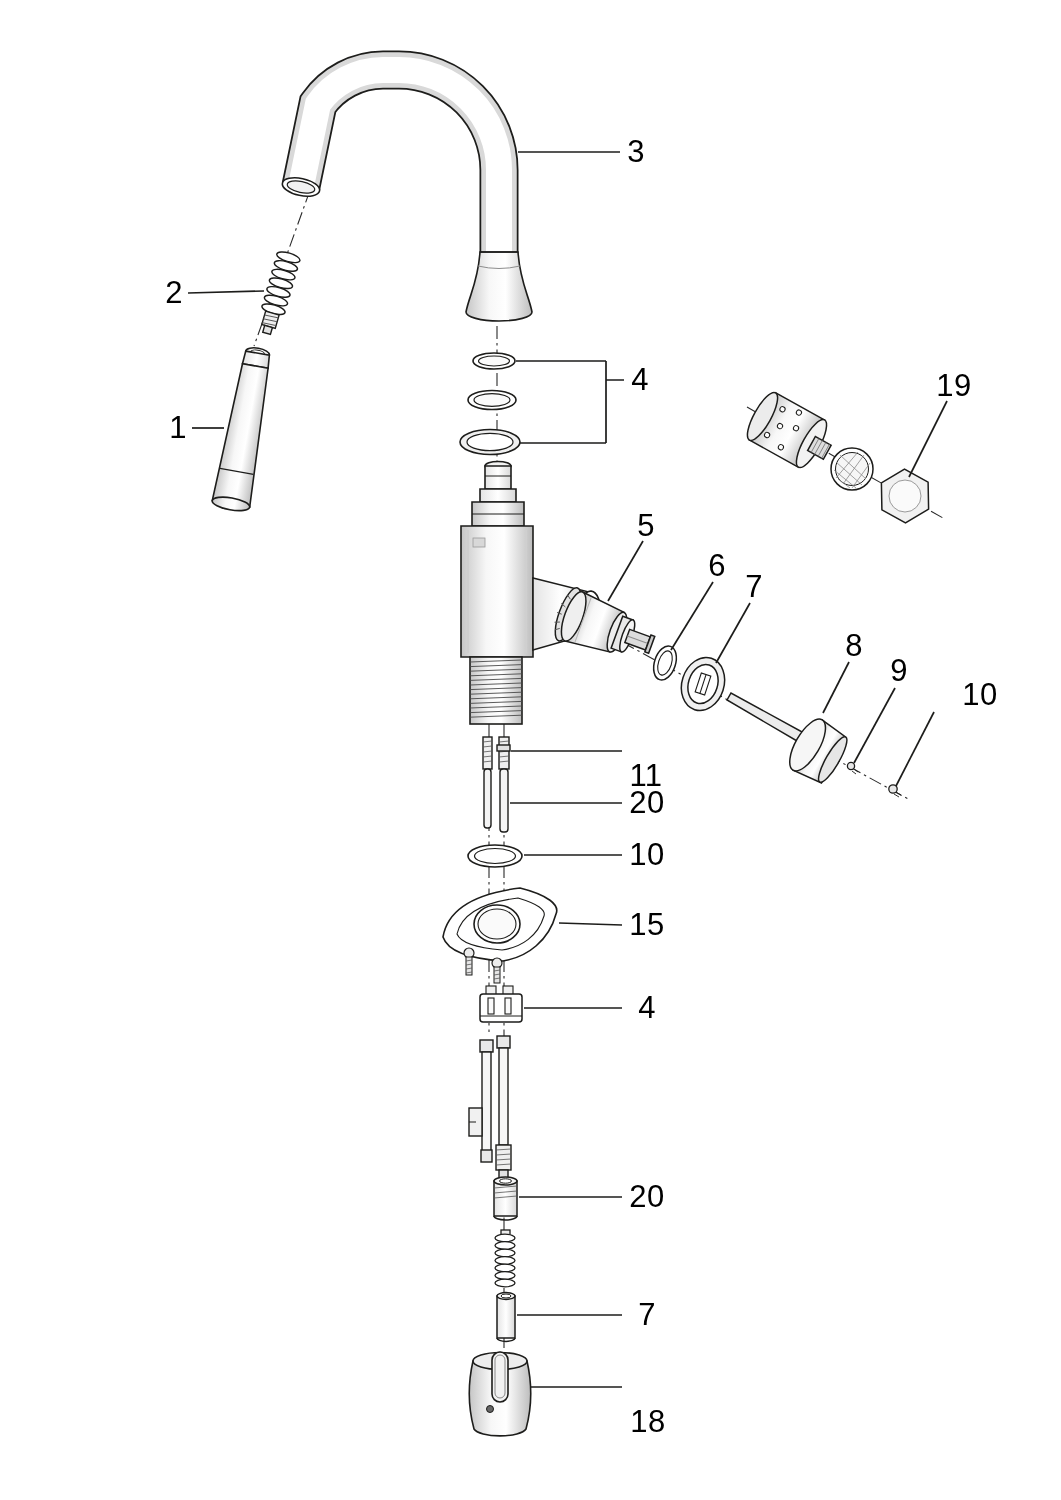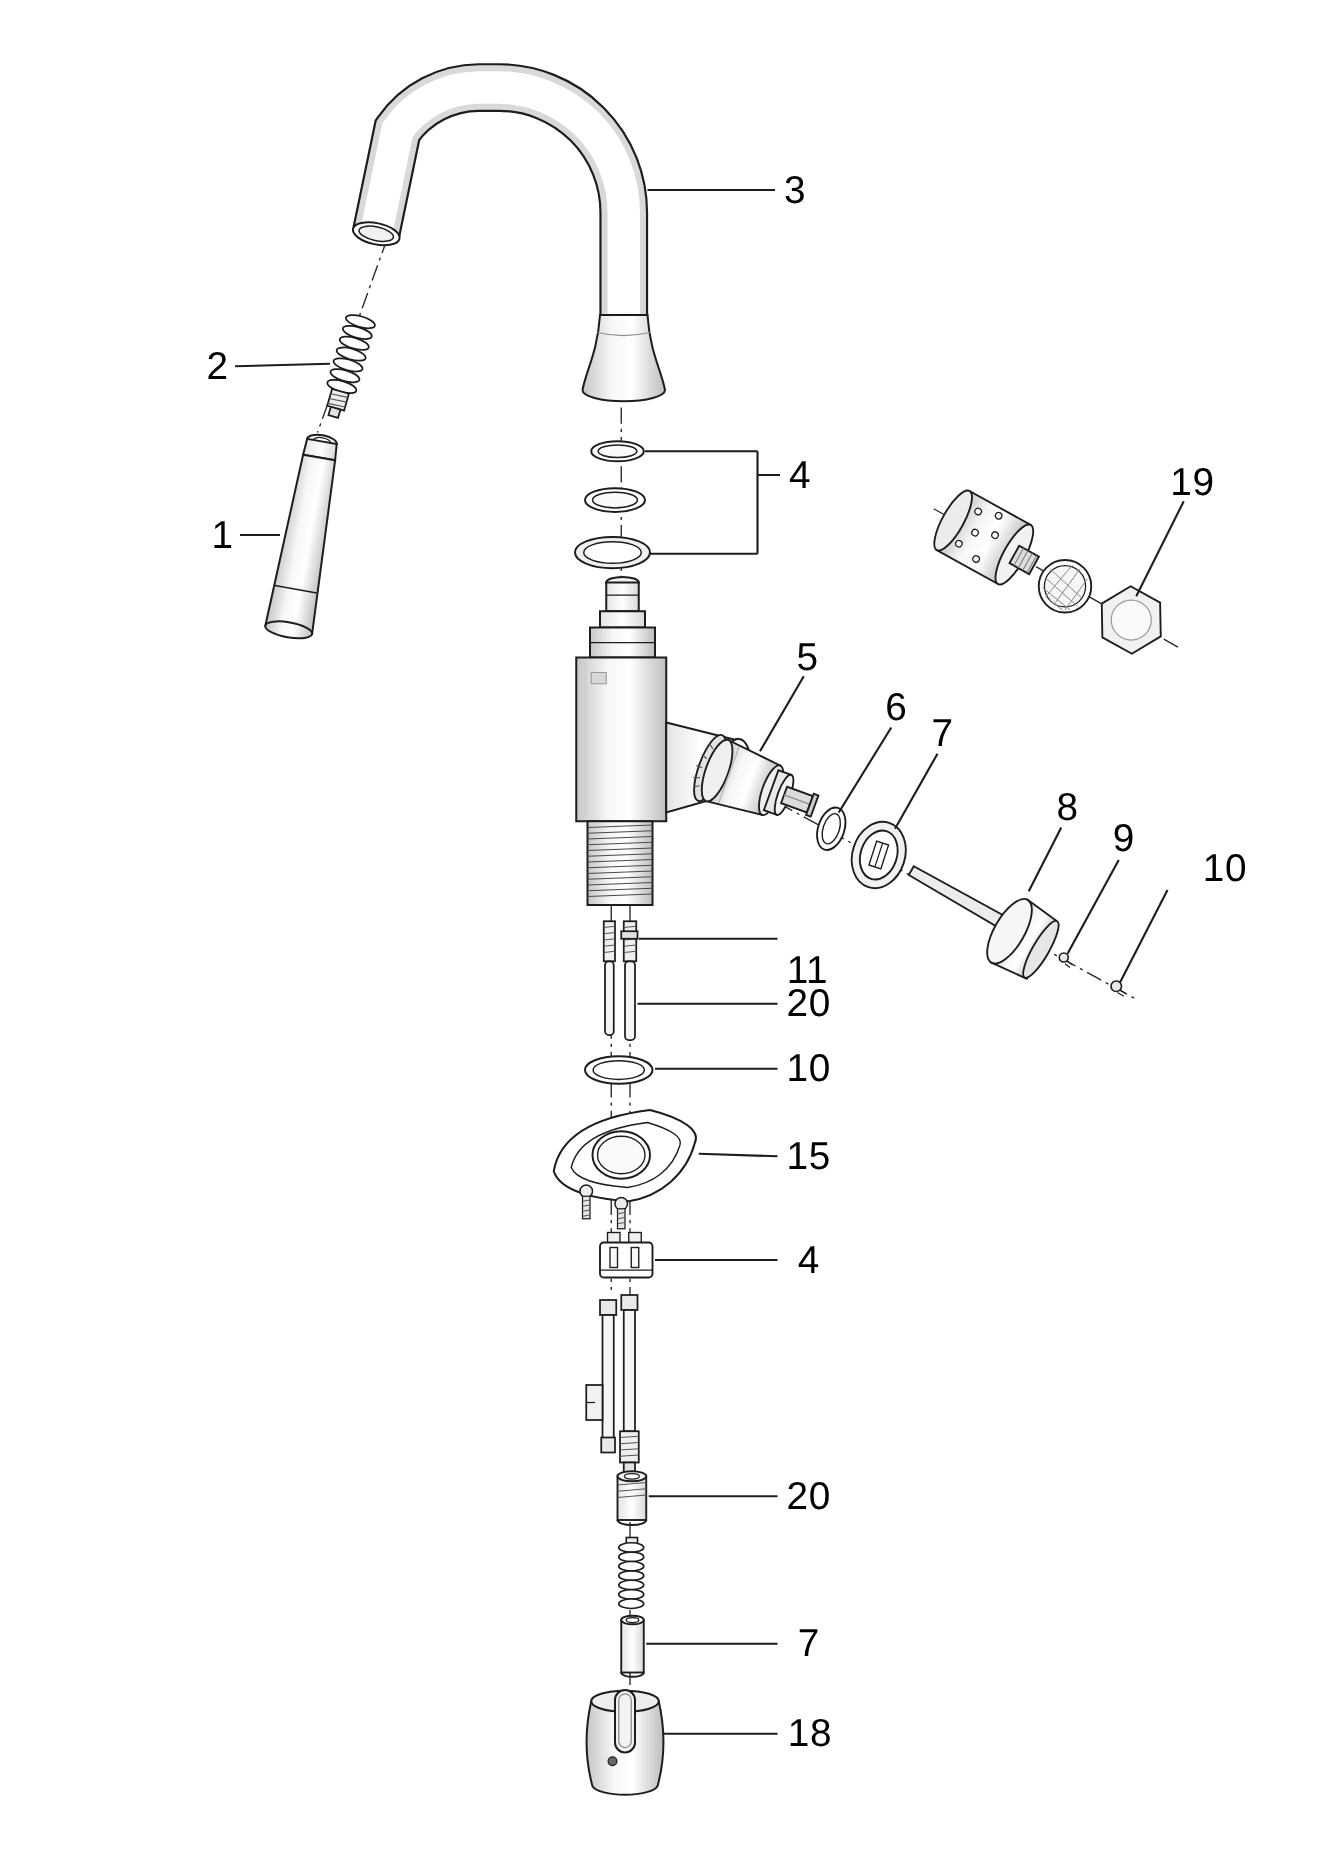--- a/index.html
+++ b/index.html
@@ -289,16 +289,16 @@
 <div class="part-label" style="left:854px;top:646px">8</div>
 <div class="part-label" style="left:899px;top:671px">9</div>
 <div class="part-label" style="left:980px;top:695px">10</div>
 <div class="part-label" style="left:646px;top:776px">11</div>
 <div class="part-label" style="left:647px;top:803px">20</div>
 <div class="part-label" style="left:647px;top:855px">10</div>
 <div class="part-label" style="left:647px;top:925px">15</div>
 <div class="part-label" style="left:647px;top:1008px">4</div>
 <div class="part-label" style="left:647px;top:1197px">20</div>
 <div class="part-label" style="left:647px;top:1315px">7</div>
-<div class="part-label" style="left:648px;top:1387px">18</div>
+<div class="part-label" style="left:648px;top:1422px">18</div>
 <div class="part-label" style="left:954px;top:386px">19</div>
 
 </div>
 
 </body></html>

